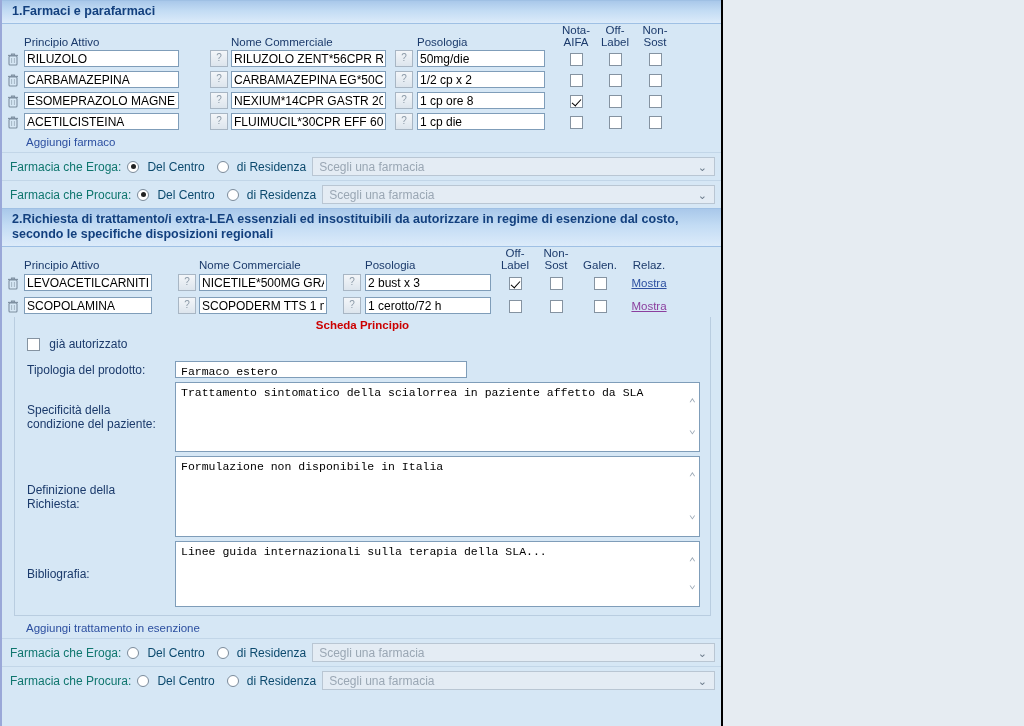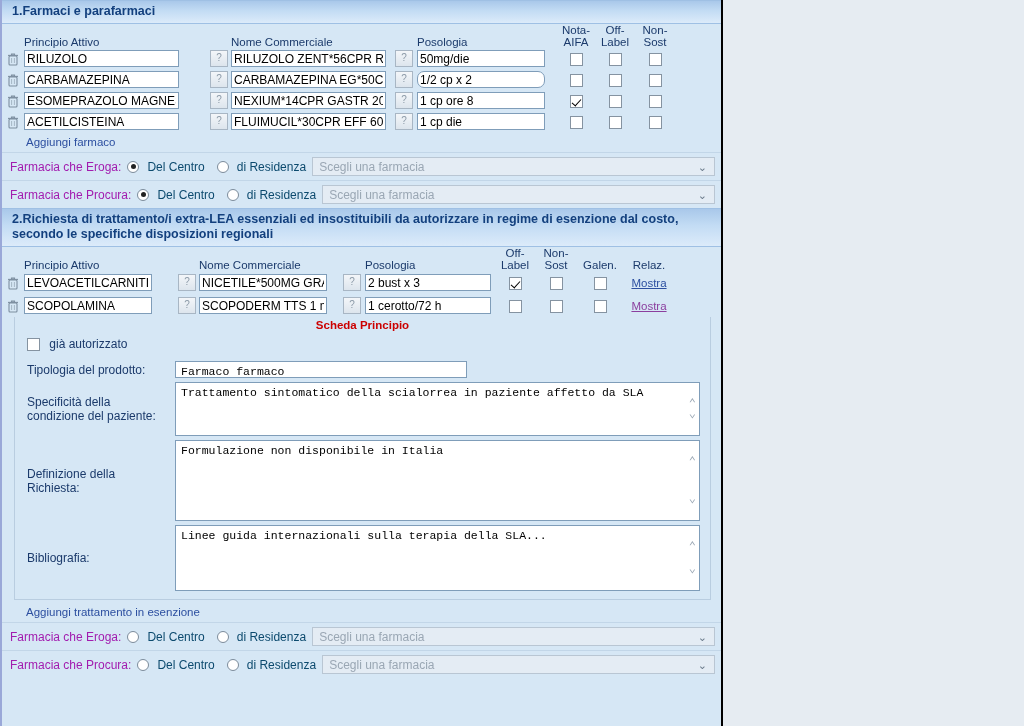--- a/index.html
+++ b/index.html
@@ -104,21 +104,21 @@
   .lnk-v{color:#8b3f9e;text-decoration:underline;cursor:pointer;font-size:11.5px;}
 
   .addrow{padding:3px 0 3px 24px;}
 
   .pharm-row{
     border-top:1px solid #c2d6e8;
     padding:4px 6px 4px 8px;
     display:flex;align-items:center;gap:6px;
     background:#d6e7f5;
   }
-  .pharm-lbl{font-size:12px;color:#a21caf;white-space:nowrap;}
+  .pharm-lbl{font-size:12px;color:#0f766e;white-space:nowrap;}
   .radlbl{font-size:12px;color:#0c4a6e;white-space:nowrap;margin-left:2px;}
   .sel{
     flex:1;height:19px;
     border:1px solid #b9c6d3;
     background:#e4ecf4;
     color:#9aa7b4;
     font-size:12px;
     display:flex;align-items:center;
     padding:0 6px;
     box-sizing:border-box;
@@ -220,21 +220,21 @@
                     <rect x="2" y="4" width="8" height="9" rx="1" fill="none" stroke="#7d8fa0" stroke-width="1.1"></rect>
                     <path d="M1 3.4h10" stroke="#7d8fa0" stroke-width="1.1"></path>
                     <path d="M4.5 3.4V2.1h3v1.3" fill="none" stroke="#7d8fa0" stroke-width="1.1"></path>
                     <path d="M4.6 6v5M7.4 6v5" stroke="#9fb0bf" stroke-width="0.9"></path>
                   </svg></span></td>
               <td style="padding:2px 0"><input type="text" style="width: 155px;" value="CARBAMAZEPINA"></td>
               <td style="padding:2px 0 2px 4px"><span class="help-btn">?</span></td>
               <td></td>
               <td style="padding:2px 0"><input type="text" style="width: 155px;" value="CARBAMAZEPINA EG*50CPR 200MG"></td>
               <td style="padding:2px 0 2px 4px"><span class="help-btn">?</span></td>
-              <td style="padding:2px 0 2px 4px"><input type="text" style="width: 128px; border-radius: 7px;" value="1/2 cp x 2"></td>
+              <td style="padding:2px 0 2px 4px"><input type="text" style="width: 128px;" value="1/2 cp x 2"></td>
               <td style="text-align:center"><span class="cb"></span></td>
               <td style="text-align:center"><span class="cb"></span></td>
               <td style="text-align:center"><span class="cb"></span></td>
               <td></td>
             </tr>
             <tr>
               <td style="text-align:center;padding:2px 0"><span class="trash"><svg width="12" height="14" viewBox="0 0 12 14">
                     <rect x="2" y="4" width="8" height="9" rx="1" fill="none" stroke="#7d8fa0" stroke-width="1.1"></rect>
                     <path d="M1 3.4h10" stroke="#7d8fa0" stroke-width="1.1"></path>
                     <path d="M4.5 3.4V2.1h3v1.3" fill="none" stroke="#7d8fa0" stroke-width="1.1"></path>
@@ -369,27 +369,27 @@
 
       <div style="padding:2px 0 8px 12px">
         <span class="cb" id="cb-auth"></span>
         <span style="margin-left:6px;font-size:12px;">già autorizzato</span>
       </div>
 
       <div class="rel-grid" id="relfields">
             <div class="rel-r">
               <div class="rel-l"><span>Tipologia del prodotto:</span></div>
               <div class="rel-f">
-                <div class="ta ta-in" style="width:292px;padding-right:5px">Farmaco farmaco</div>
+                <div class="ta ta-in" style="width:292px;padding-right:5px">Farmaco estero</div>
               </div>
             </div>
             <div class="rel-r">
               <div class="rel-l"><span>Specificità della</span><br><span>condizione del paziente:</span></div>
               <div class="rel-f">
-                <div class="ta" style="height:54px">Trattamento sintomatico della scialorrea in paziente affetto da SLA<span class="ar up">⌃</span><span class="ar dn">⌄</span></div>
+                <div class="ta" style="height:70px">Trattamento sintomatico della scialorrea in paziente affetto da SLA<span class="ar up">⌃</span><span class="ar dn">⌄</span></div>
               </div>
             </div>
             <div class="rel-r">
               <div class="rel-l"><span>Definizione della</span><br><span>Richiesta:</span></div>
               <div class="rel-f">
                 <div class="ta" style="height:81px">Formulazione non disponibile in Italia<span class="ar up">⌃</span><span class="ar dn">⌄</span></div>
               </div>
             </div>
             <div class="rel-r">
               <div class="rel-l"><span>Bibliografia:</span></div>

